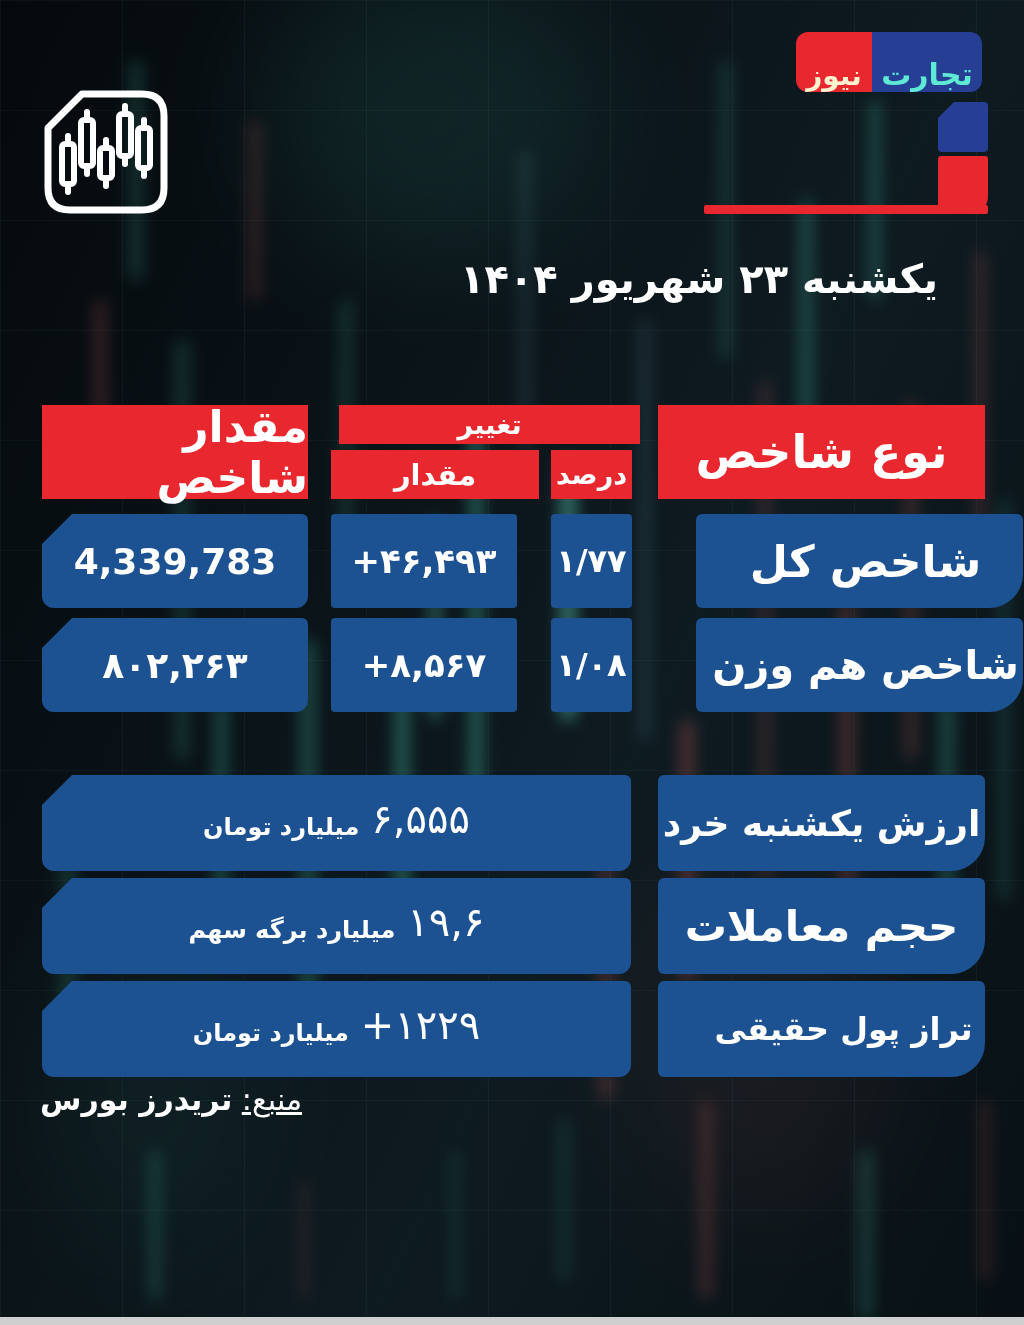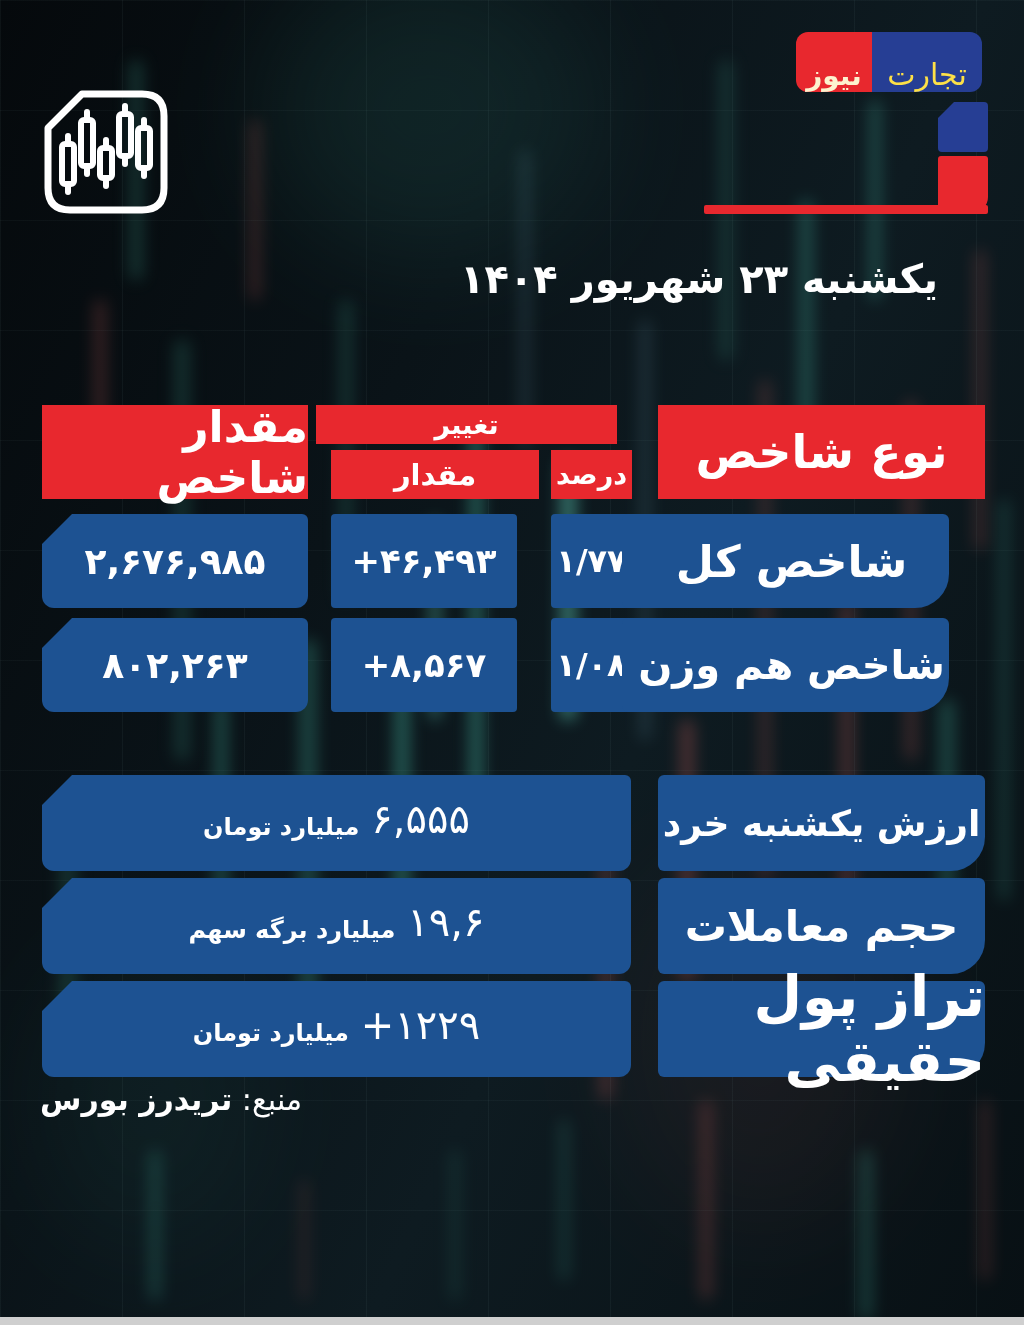--- a/index.html
+++ b/index.html
@@ -26,42 +26,42 @@
   .brand-seg{position:absolute;top:32px;height:60px;display:flex;align-items:flex-end;justify-content:center;}
   .title{position:absolute;right:94px;top:112px;color:#fff;font-size:64px;line-height:92px;font-weight:800;white-space:nowrap;}
   .title-underline{position:absolute;left:704px;top:205px;width:284px;height:9px;background:#e8282e;border-radius:2px;}
   .bar-blue{position:absolute;left:938px;top:102px;width:50px;height:50px;background:#263e94;
     clip-path:polygon(16px 0,100% 0,100% 100%,0 100%,0 16px);border-radius:4px;}
   .bar-red{position:absolute;left:938px;top:156px;width:50px;height:57px;background:#e8282e;border-radius:3px 3px 16px 3px;}
   .date{position:absolute;right:86px;top:256px;color:#fff;font-size:40px;font-weight:800;white-space:nowrap;}
 
   
   .h-value{left:42px;top:405px;width:266px;height:94px;font-size:44px;padding-left:9px;}
-  .h-change{left:316px;top:405px;width:301px;height:39px;font-size:27px;}
+  .h-change{left:339px;top:405px;width:301px;height:39px;font-size:27px;}
   .h-change-amount{left:331px;top:450px;width:208px;height:49px;font-size:29px;}
   .h-change-percent{left:551px;top:450px;width:81px;height:49px;font-size:27px;}
   .h-type{left:658px;top:405px;width:327px;height:94px;font-size:46px;}
 
   .row1{top:514px;height:94px;}
   .row2{top:618px;height:94px;}
   .c-value{left:42px;width:266px;font-size:36px;}
   .c-change{left:331px;width:186px;font-size:34px;border-radius:4px;}
   .c-percent{left:551px;width:81px;font-size:32px;border-radius:4px;}
-  .c-name{left:622px;width:327px;padding-left:12px;}
+  .c-name{left:696px;width:327px;padding-left:12px;}
 
   .sA{top:775px;height:96px;}
   .sB{top:878px;height:96px;}
   .sC{top:981px;height:96px;}
   .s-name{left:658px;width:327px;}
   .s-value{left:42px;width:589px;gap:12px;direction:rtl;}
   .s-num{font-size:40px;font-weight:400;transform:translateY(-4px);}
   .s-unit{font-size:24px;font-weight:700;transform:translateY(4px);}
 
   .source{position:absolute;left:40px;top:1082px;color:#fff;font-size:30px;direction:rtl;white-space:nowrap;}
-  .source .lbl{font-weight:400;}
+  .source .lbl{font-weight:400;text-decoration:underline;}
   .source .nm{font-weight:800;}
   .bottom-strip{position:absolute;left:0;top:1317px;width:1024px;height:8px;background:#cfcfcf;}
 </style>
 </head>
 <body>
 
 <div class="canvas">
 
   <div id="bg-candles">
       <div class="candle" style="left: 60px; top: 820px; width: 16px; height: 210px; background: rgb(35, 86, 79); opacity: 0.5;"></div>
@@ -120,21 +120,21 @@
       <line x1="106" y1="36" x2="106" y2="44"></line>
         <rect x="100" y="44" width="12" height="40" rx="3"></rect>
         <line x1="106" y1="84" x2="106" y2="92"></line>
     </g>
   </svg>
 
   <div class="brand-seg" style="left:796px;width:76px;background:#e8282e;border-radius:12px 0 0 12px;">
     <span style="color:#fdf3cf;font-size:28px;font-weight:800;">نیوز</span>
   </div>
   <div class="brand-seg" style="left:872px;width:110px;background:#263e94;border-radius:0 12px 12px 0;">
-    <span style="color:#fde047;font-size:30px;font-weight:400;">تجارت</span>
+    <span style="color:#5eead4;font-size:30px;font-weight:700;">تجارت</span>
   </div>
 
   <div class="bar-blue"></div>
   <div class="bar-red"></div>
   <div class="title-underline"></div>
 
   <div class="date rtl">یکشنبه ۲۳ شهریور ۱۴۰۴</div>
 
   <div class="abs red-box xb h-value">
     <span class="rtl">مقدار شاخص</span>
@@ -146,21 +146,21 @@
     <span class="rtl">مقدار</span>
   </div>
   <div class="abs red-box xb h-change-percent">
     <span class="rtl">درصد</span>
   </div>
   <div class="abs red-box xb h-type">
     <span class="rtl">نوع شاخص</span>
   </div>
 
   <div class="abs blue-box xb row1 c-value cut-tl">
-    <span class="num">۲,۶۷۶,۹۸۵</span>
+    <span class="num">4,339,783</span>
   </div>
   <div class="abs blue-box xb row1 c-change">
     <span class="num">+۴۶,۴۹۳</span>
   </div>
   <div class="abs blue-box xb row1 c-percent">
     <span class="num">۱/۷۷</span>
   </div>
   <div class="abs blue-box xb row1 c-name round-br" style="font-size:44px;">
     <span class="rtl">شاخص کل</span>
   </div>
@@ -191,21 +191,21 @@
     <span class="rtl s-unit">میلیارد برگه سهم</span>
   </div>
   <div class="abs blue-box xb sB s-name round-br" style="font-size:42px;">
     <span class="rtl">حجم معاملات</span>
   </div>
 
   <div class="abs blue-box sC s-value cut-tl">
     <span class="num s-num">+۱۲۲۹</span>
     <span class="rtl s-unit">میلیارد تومان</span>
   </div>
-  <div class="abs blue-box xb sC s-name round-br" style="font-size:56px;padding-left:44px;">
+  <div class="abs blue-box xb sC s-name round-br" style="font-size:32px;padding-left:44px;">
     <span class="rtl">تراز پول حقیقی</span>
   </div>
 
   <div class="source">
     <span class="lbl">منبع:</span>
     <span class="nm">تریدرز بورس</span>
   </div>
 
   <div class="bottom-strip"></div>
 </div>

